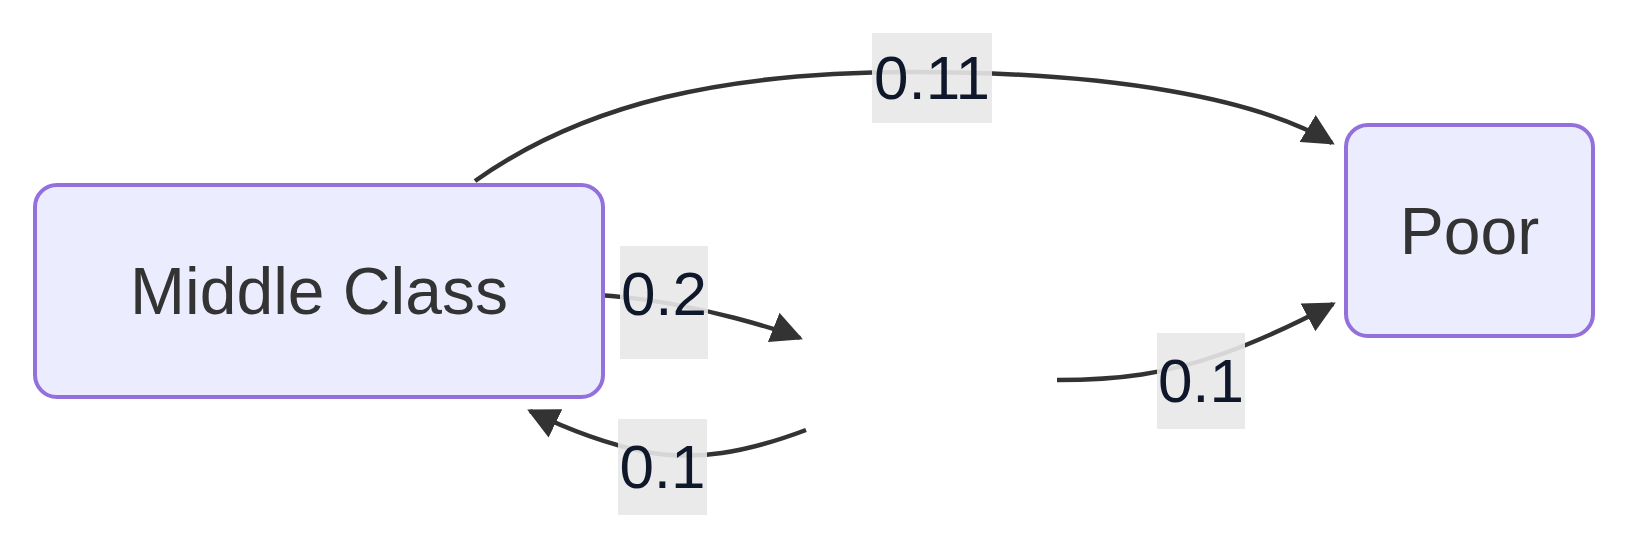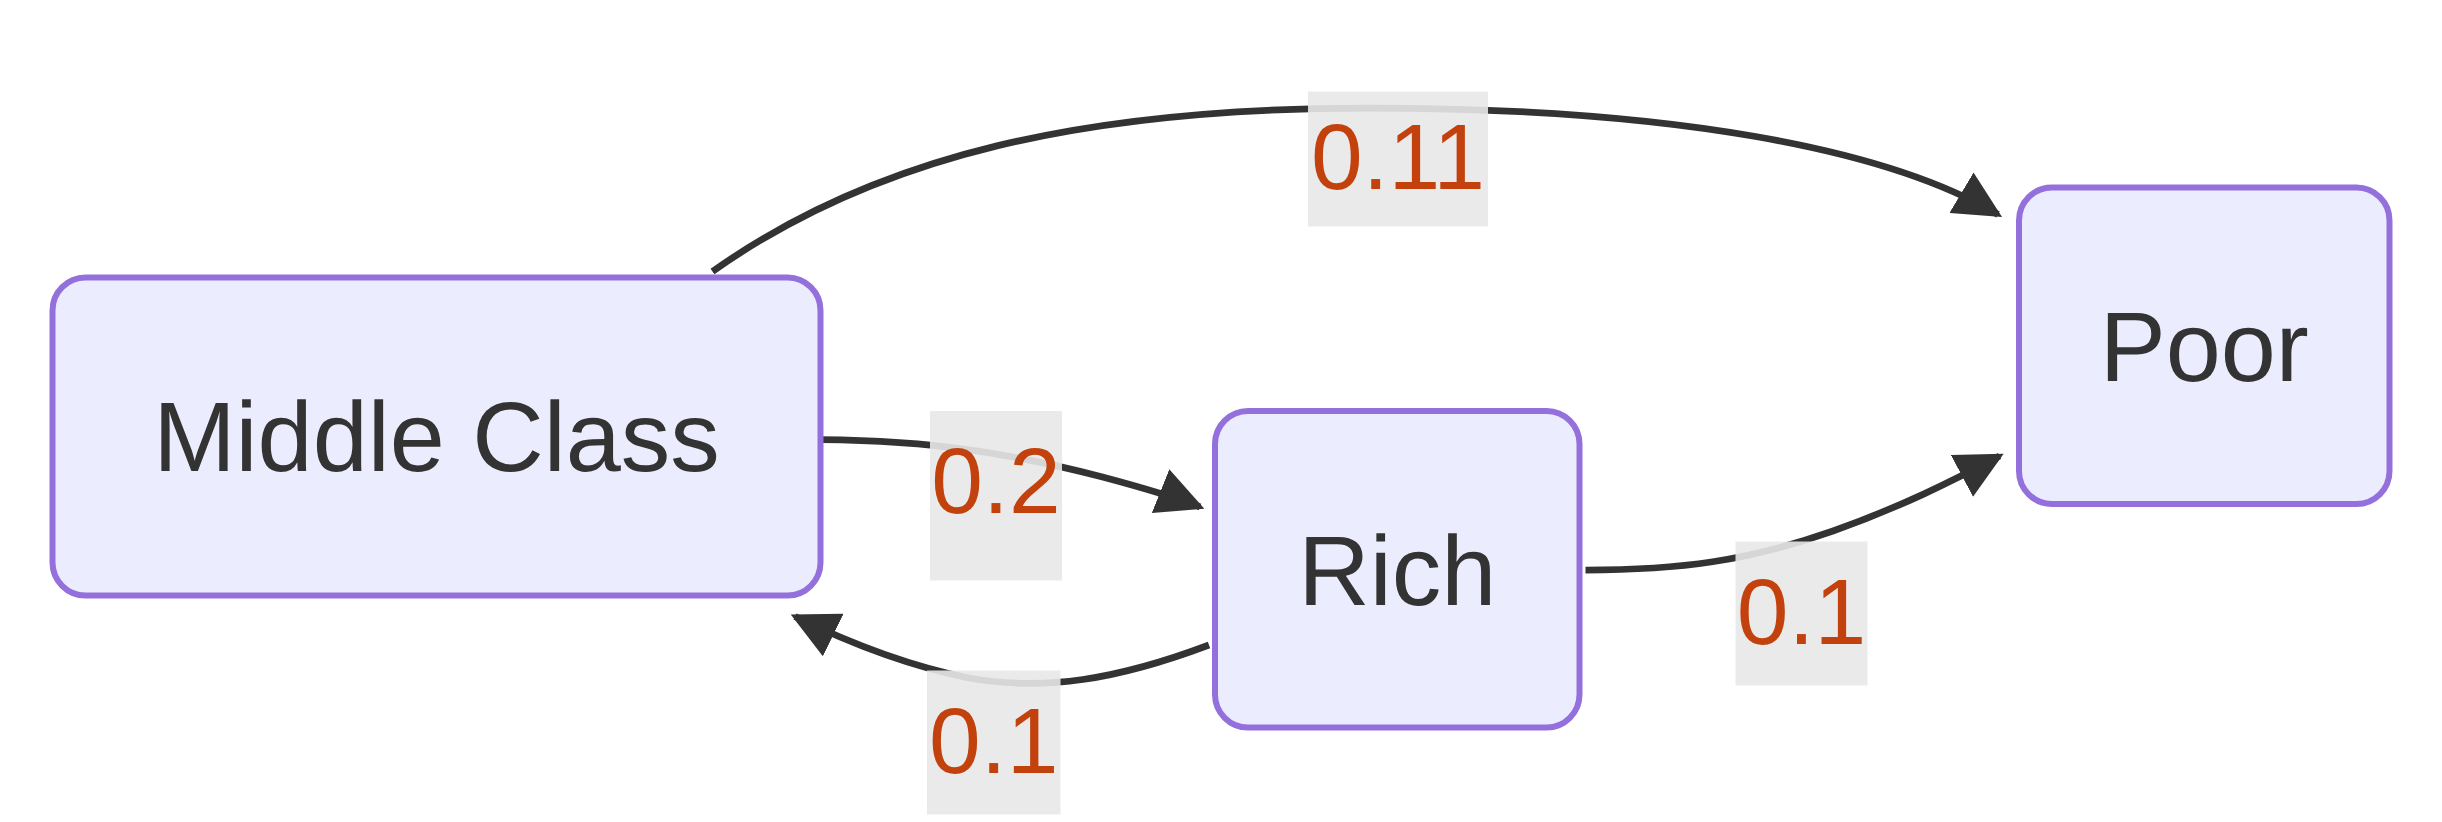--- a/index.html
+++ b/index.html
@@ -39,51 +39,47 @@
   }
   .node-label {
     color: #333333;
     font-size: 66px;
     white-space: nowrap;
   }
   .edge-label {
     position: absolute;
     z-index: 3;
     background: rgba(232, 232, 232, 0.9);
-    color: #c2410c;
+    color: #0f172a;
     font-size: 62px;
     text-align: center;
     white-space: nowrap;
-    margin-top: 28px;
   }
 </style>
 </head>
 <body>
 
 <div class="diagram">
 
   <svg class="edge-layer" width="1628" height="548" viewBox="0 0 1628 548">
     <defs>
       <marker id="arrowhead" viewBox="0 0 10 10" refX="9" refY="5" markerWidth="7" markerHeight="7" orient="auto-start-reverse" markerUnits="strokeWidth">
         <path d="M 0 0 L 10 5 L 0 10 z" fill="#333333"></path>
       </marker>
     </defs>
     <path class="edge" d="M 475 181 C 585 103 725 72 912 72 C 1115 72 1258 99 1332 143" marker-end="url(#arrowhead)"></path>
     <path class="edge" d="M 519 293 C 610 292 665 300 735 318 C 765 326 785 332 800 338" marker-end="url(#arrowhead)"></path>
     <path class="edge" d="M 806 430 C 745 453 696 461 646 452 C 606 444 567 429 530 411" marker-end="url(#arrowhead)"></path>
     <path class="edge" d="M 1057 380 C 1120 380 1165 374 1222 354 C 1267 338 1301 321 1333 304" marker-end="url(#arrowhead)"></path>
   </svg>
 
-  <div class="node" style="left:33px; top:183px; width:516px; height:216px;">
+  <div class="node" style="left:33px; top:183px; width:572px; height:216px;">
     <span class="node-label">Middle Class</span>
   </div>
 
-  <div class="node" style="left:808px; top:272px; width:247px; height:215px;">
-    <span class="node-label">Rich</span>
-  </div>
 
   <div class="node" style="left:1344px; top:123px; width:251px; height:215px;">
     <span class="node-label">Poor</span>
   </div>
 
   <div class="edge-label" style="left:872px; top:33px; width:120px; height:90px; line-height:90px;">0.11</div>
 
   <div class="edge-label" style="left:620px; top:246px; width:88px; height:113px; line-height:95px;">0.2</div>
 
   <div class="edge-label" style="left:618px; top:419px; width:89px; height:96px; line-height:96px;">0.1</div>

